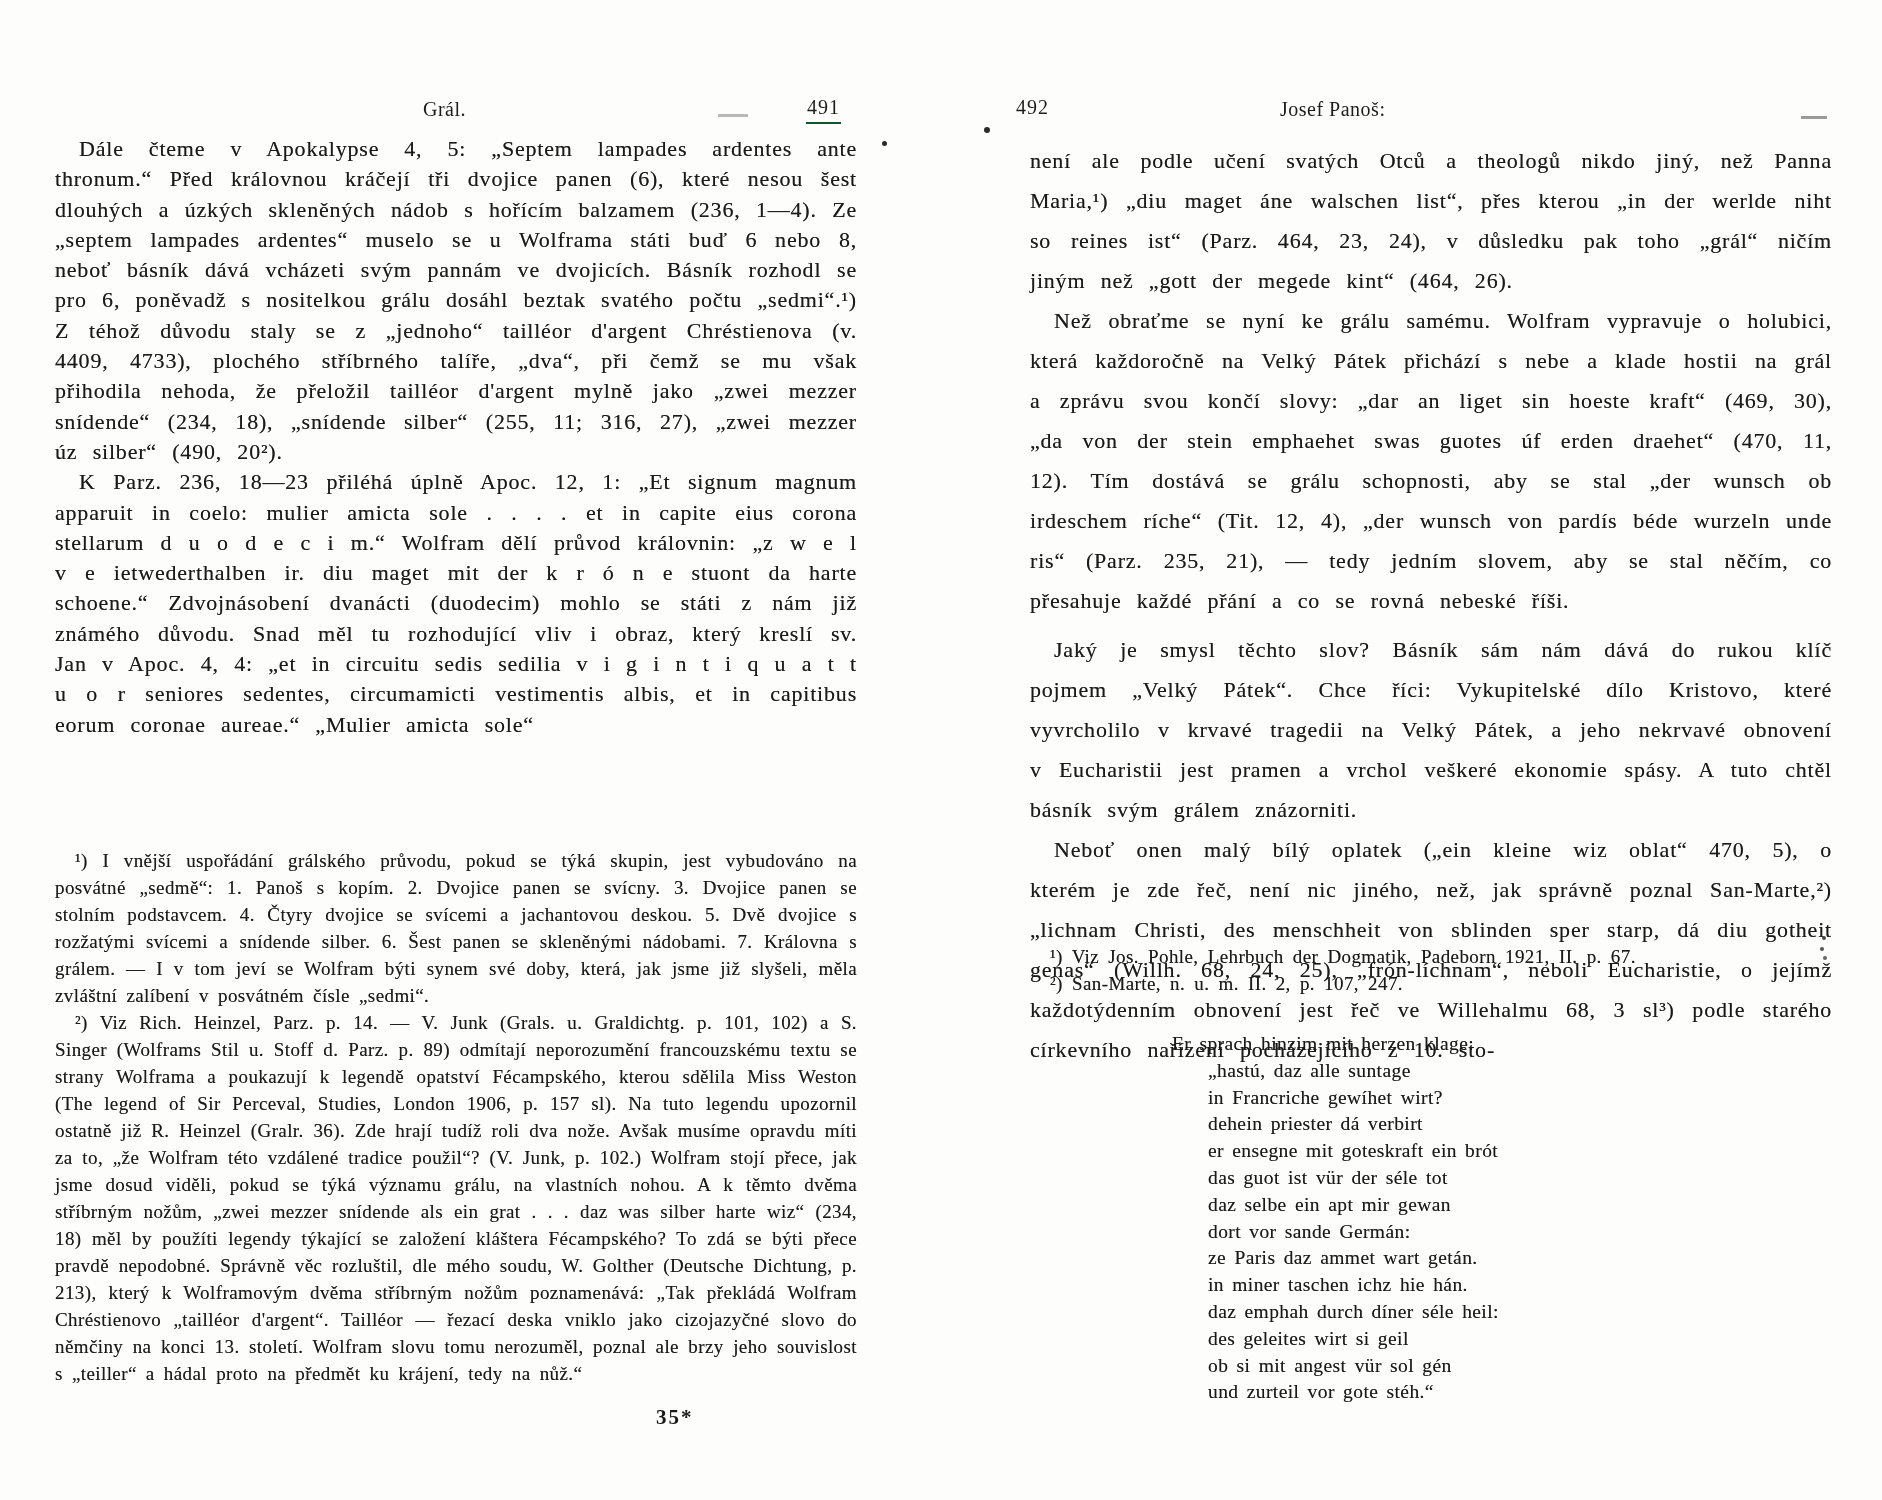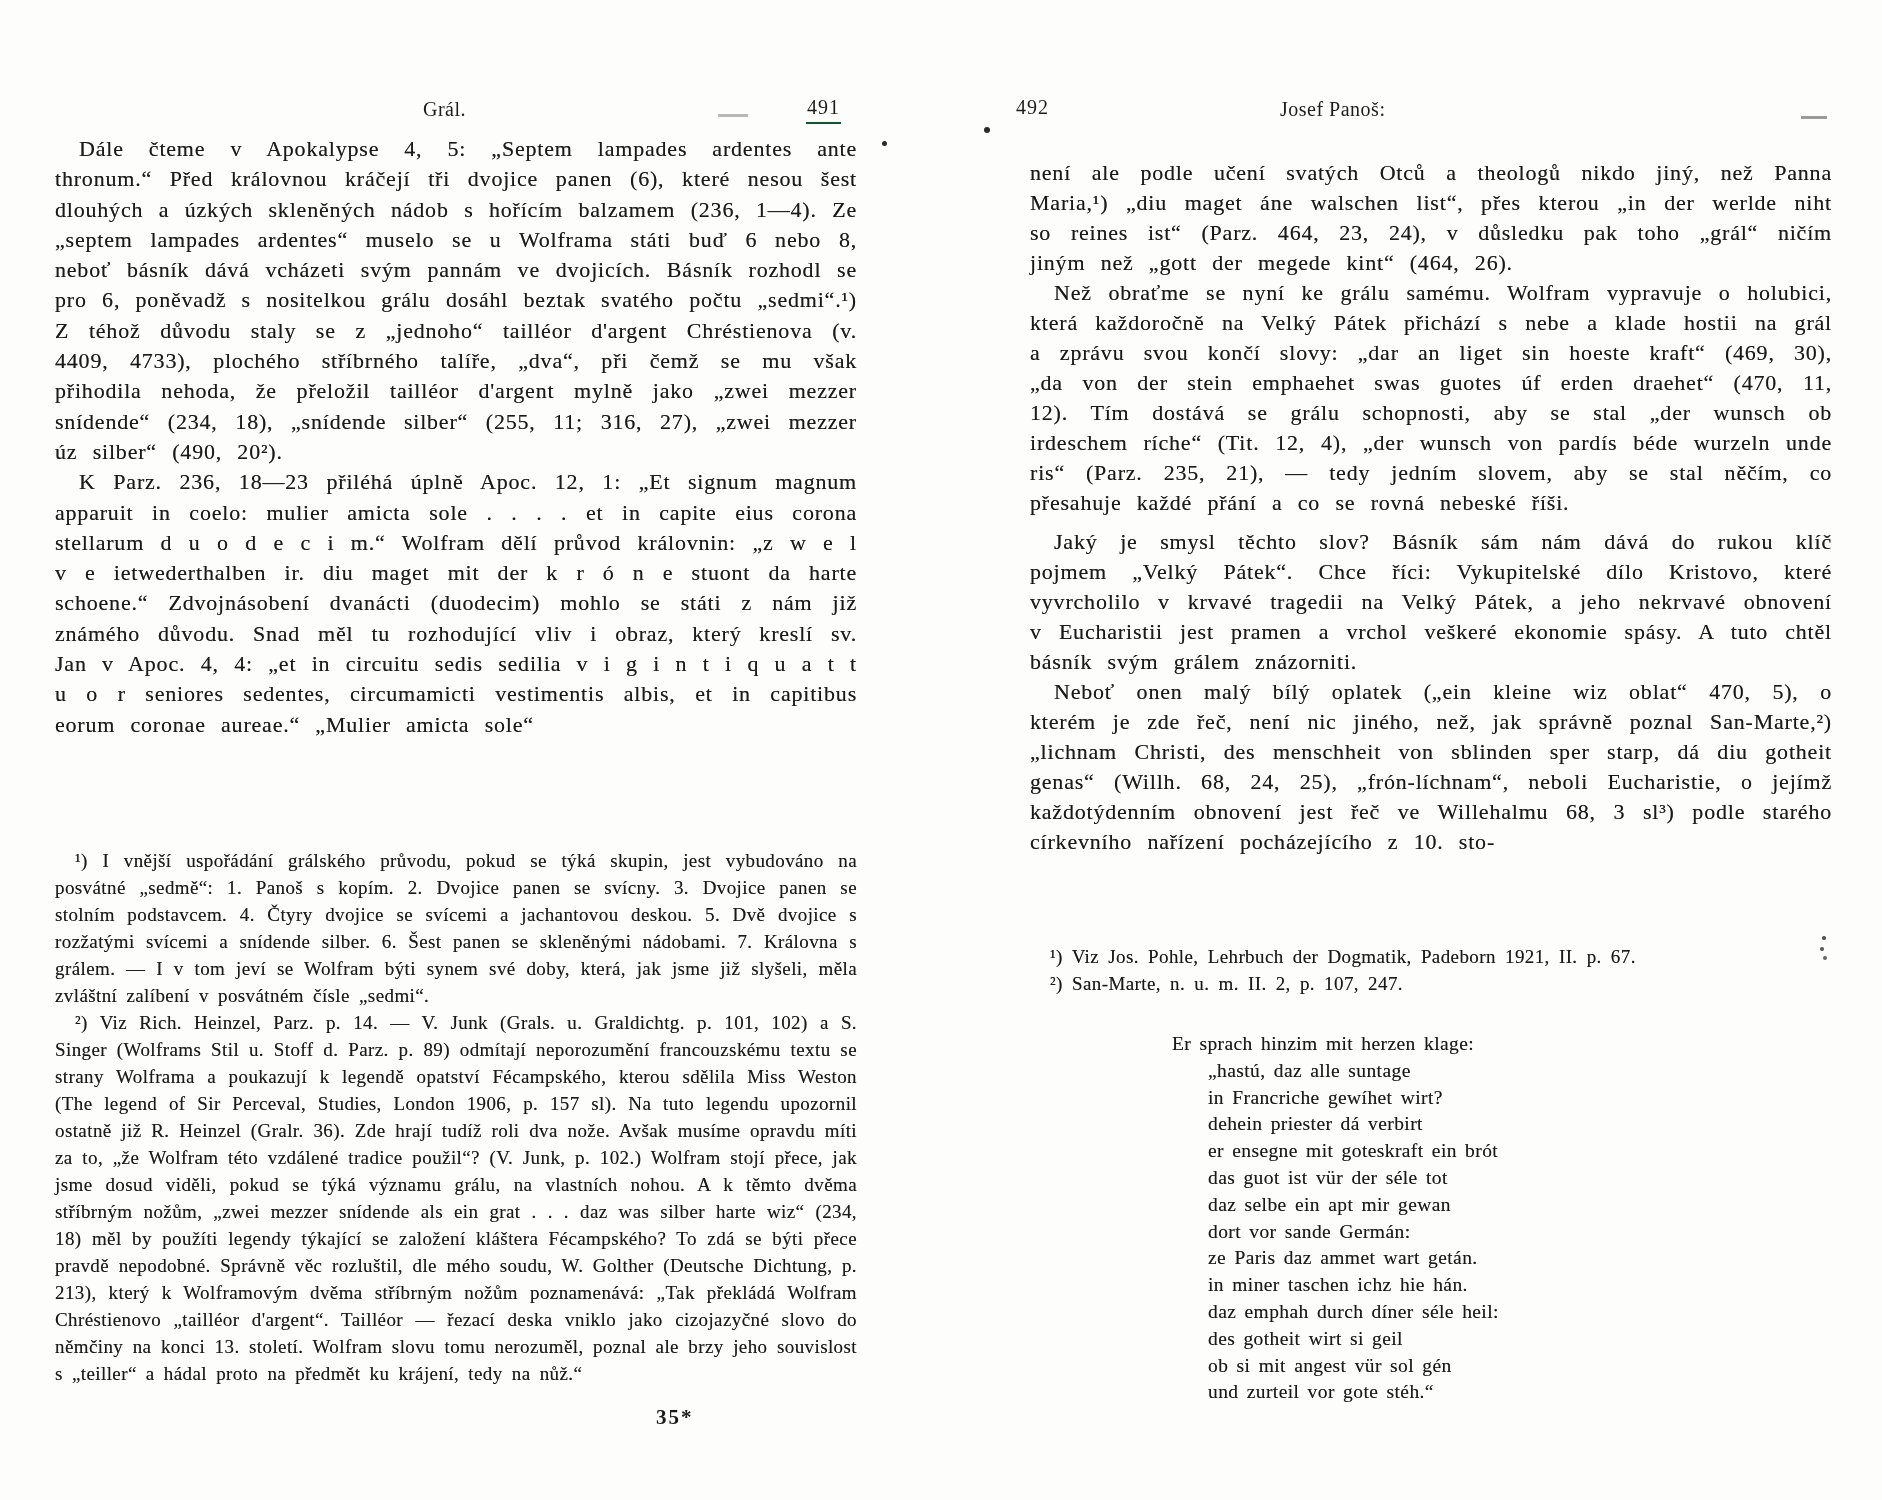--- a/index.html
+++ b/index.html
@@ -16,21 +16,21 @@
   .pnum{letter-spacing:1px;}
   .pnum-right{position:absolute;right:16px;top:0;border-bottom:2px solid #14532d;padding:0 1px 3px 1px;}
   .pnum-left{position:absolute;left:-14px;top:0;}
   .right-title{position:absolute;left:250px;top:2px;letter-spacing:.5px;}
   
   .bodytext{width:802px;font-size:22px;line-height:30.3px;text-align:justify;
     letter-spacing:.8px;word-spacing:9px;
     text-shadow:0 0 .5px rgba(20,20,20,.55);}
   .bodytext p{margin:0;text-indent:24px;}
   .bodytext p.noindent{text-indent:0;}
-  .rbody{line-height:30px;margin-top:17px;}
+  .rbody{line-height:40px;}
   .rbody p.gap{margin-top:9px;}
   
   .footnotes{width:802px;font-size:19px;line-height:27px;text-align:justify;
     letter-spacing:.4px;word-spacing:4px;
     text-shadow:0 0 .4px rgba(20,20,20,.5);}
   .footnotes p{margin:0;text-indent:20px;}
   .footnotes.rfn{line-height:26.5px;text-align:left;}
   
   .verse{font-size:19.5px;line-height:26.8px;letter-spacing:.4px;word-spacing:3px;
     text-shadow:0 0 .4px rgba(20,20,20,.5);}
@@ -92,21 +92,21 @@
       <div class="vline ind">„hastú, daz alle suntage</div>
       <div class="vline ind">in Francriche gewíhet wirt?</div>
       <div class="vline ind">dehein priester dá verbirt</div>
       <div class="vline ind">er ensegne mit goteskraft ein brót</div>
       <div class="vline ind">das guot ist vür der séle tot</div>
       <div class="vline ind">daz selbe ein apt mir gewan</div>
       <div class="vline ind">dort vor sande Germán:</div>
       <div class="vline ind">ze Paris daz ammet wart getán.</div>
       <div class="vline ind">in miner taschen ichz hie hán.</div>
       <div class="vline ind">daz emphah durch díner séle heil:</div>
-      <div class="vline ind">des gotheit wirt si geil</div>
+      <div class="vline ind">des geleites wirt si geil</div>
       <div class="vline ind">ob si mit angest vür sol gén</div>
       <div class="vline ind">und zurteil vor gote stéh.“</div>
     </div>
   </section>
 
   <div class="abs dot" style="left:882px;top:141px;width:5px;height:5px;"></div>
   <div class="abs dot" style="left:984px;top:127px;width:6px;height:6px;"></div>
   <div class="abs dash" style="left:718px;top:114px;width:30px;height:3px;"></div>
   <div class="abs dash" style="left:1801px;top:116px;width:26px;height:3px;background:#9a9a97;"></div>
   <div class="abs speck" style="left:1822px;top:936px;"></div>

